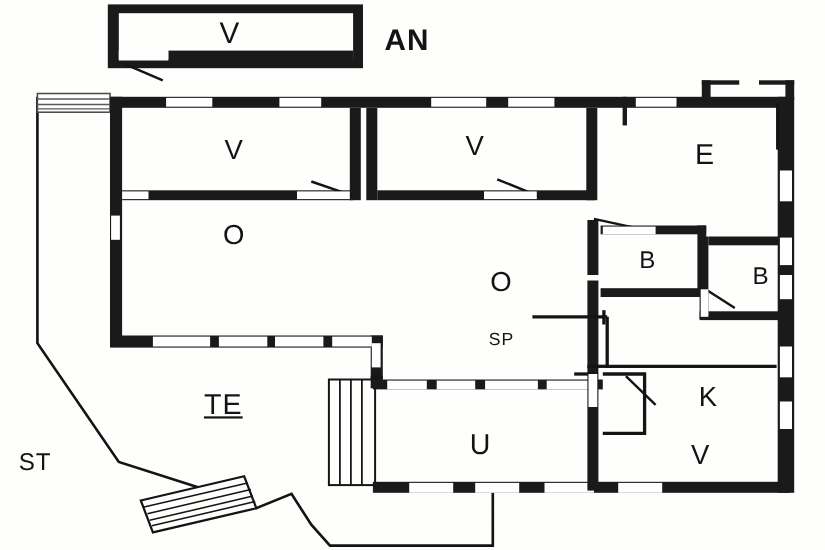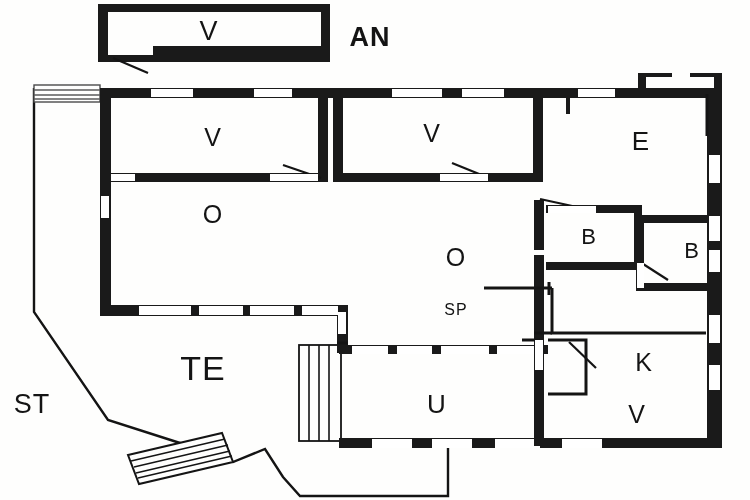--- a/index.html
+++ b/index.html
@@ -213,19 +213,19 @@
   <div class="room-label" style="left:209px; top:31px;  font-size:27px;">V</div>
   <div class="room-label" style="left:370px; top:37px;  font-size:27px;font-weight:bold;">AN</div>
   <div class="room-label" style="left:213px; top:137px; font-size:25px;">V</div>
   <div class="room-label" style="left:432px; top:133px; font-size:25px;">V</div>
   <div class="room-label" style="left:641px; top:141px; font-size:26px;">E</div>
   <div class="room-label" style="left:213px; top:214px; font-size:25px;">O</div>
   <div class="room-label" style="left:456px; top:257px; font-size:25px;">O</div>
   <div class="room-label" style="left:589px; top:237px; font-size:22px;">B</div>
   <div class="room-label" style="left:692px; top:251px; font-size:22px;">B</div>
   <div class="room-label" style="left:424px; top:310px; font-size:16px;margin-left:32px;">SP</div>
-  <div class="room-label" style="left:203px; top:368px; font-size:34px;">TE</div>
+  <div class="room-label" style="left:203px; top:368px; font-size:26px;text-decoration:underline;">TE</div>
   <div class="room-label" style="left:644px; top:362px; font-size:25px;">K</div>
   <div class="room-label" style="left:437px; top:404px; font-size:26px;">U</div>
   <div class="room-label" style="left:637px; top:414px; font-size:25px;">V</div>
-  <div class="room-label" style="left:32px;  top:404px; font-size:27px;">ST</div>
+  <div class="room-label" style="left:32px;  top:420px; font-size:22px;">ST</div>
 
 </div>
 
 </body></html>

